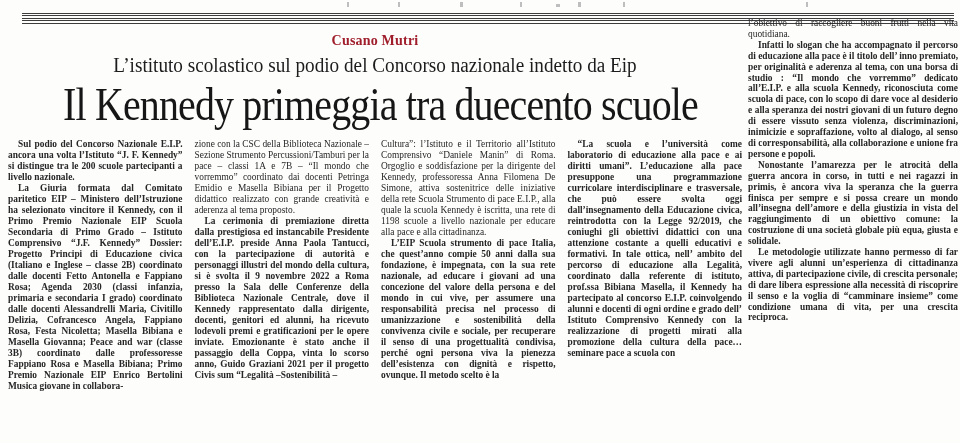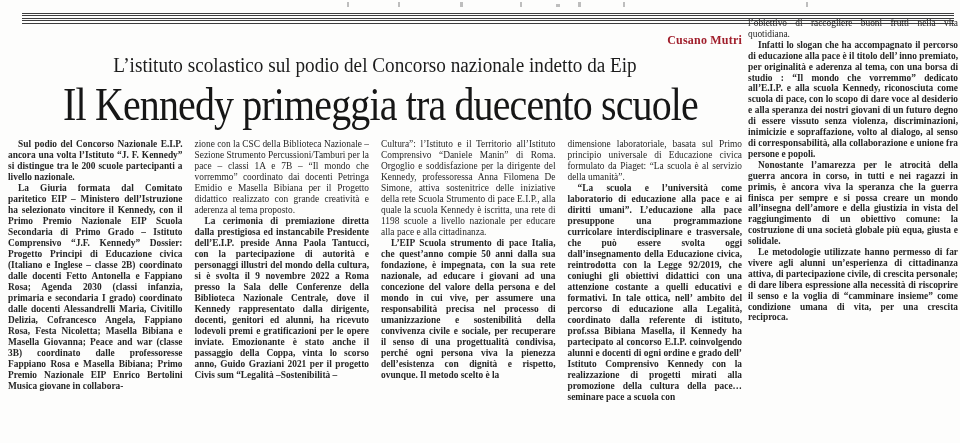--- a/index.html
+++ b/index.html
@@ -10,21 +10,21 @@
   }
   
   .frag { position:absolute; top:2px; height:5px; background:#8a8a8a; opacity:.55; }
   
   .masthead-rule {
     position:absolute; left:22px; right:6px; top:13px; height:11px;
     background:repeating-linear-gradient(to bottom,#3d3d3d 0px,#3d3d3d 1px,transparent 1px,transparent 2.4px);
   }
   .main { position:absolute; left:8px; top:31px; width:734px; }
   .kicker {
-    text-align:right; font-weight:bold; font-size:12px; line-height:19px;
+    text-align:center; font-weight:bold; font-size:14px; line-height:19px;
     color:#a01e2b; letter-spacing:.2px;
   }
   .subhead {
     margin-top:3px; text-align:center; font-size:20px; line-height:24px;
     white-space:nowrap; transform:scaleX(.96); transform-origin:50% 50%; color:#1c1c1c;
   }
   .headline {
     margin-top:1px; text-align:center; font-size:47px; line-height:52px;
     white-space:nowrap; transform:scaleX(.85); transform-origin:50% 50%;
     letter-spacing:-1px; font-weight:400; color:#161616;
@@ -68,21 +68,20 @@
       </div>
       <div class="col">
         <p class="para">zione con la CSC della Biblioteca Nazionale – Sezione Strumento Percussioni/Tamburi per la pace – classi 1A e 7B – “Il mondo che vorremmo” coordinato dai docenti Petringa Emidio e Masella Bibiana per il Progetto didattico realizzato con grande creatività e aderenza al tema proposto.</p>
         <p class="para indent">La cerimonia di premiazione diretta dalla prestigiosa ed instancabile Presidente dell’E.I.P. preside Anna Paola Tantucci, con la partecipazione di autorità e personaggi illustri del mondo della cultura, si è svolta il 9 novembre 2022 a Roma presso la Sala delle Conferenze della Biblioteca Nazionale Centrale, dove il Kennedy rappresentato dalla dirigente, docenti, genitori ed alunni, ha ricevuto lodevoli premi e gratificazioni per le opere inviate. Emozionante è stato anche il passaggio della Coppa, vinta lo scorso anno, Guido Graziani 2021 per il progetto Civis sum “Legalità –Sostenibilità –</p>
       </div>
       <div class="col">
         <p class="para">Cultura”: l’Istituto e il Territorio all’Istituto Comprensivo “Daniele Manin” di Roma. Orgoglio e soddisfazione per la dirigente del Kennedy, professoressa Anna Filomena De Simone, attiva sostenitrice delle iniziative della rete Scuola Strumento di pace E.I.P., alla quale la scuola Kennedy è iscritta, una rete di 1198 scuole a livello nazionale per educare alla pace e alla cittadinanza.</p>
         <p class="para indent">L’EIP Scuola strumento di pace Italia, che quest’anno compie 50 anni dalla sua fondazione, è impegnata, con la sua rete nazionale, ad educare i giovani ad una concezione del valore della persona e del mondo in cui vive, per assumere una responsabilità precisa nel processo di umanizzazione e sostenibilità della convivenza civile e sociale, per recuperare il senso di una progettualità condivisa, perché ogni persona viva la pienezza dell’esistenza con dignità e rispetto, ovunque. Il metodo scelto è la</p>
       </div>
       <div class="col">
-        <p class="para">dimensione laboratoriale, basata sul Primo principio universale di Educazione civica formulato da Piaget: “La scuola è al servizio della umanità”.</p>
         <p class="para indent">“La scuola e l’università come laboratorio di educazione alla pace e ai diritti umani”. L’educazione alla pace presuppone una programmazione curricolare interdisciplinare e trasversale, che può essere svolta oggi dall’insegnamento della Educazione civica, reintrodotta con la Legge 92/2019, che coniughi gli obiettivi didattici con una attenzione costante a quelli educativi e formativi. In tale ottica, nell’ ambito del percorso di educazione alla Legalità, coordinato dalla referente di istituto, prof.ssa Bibiana Masella, il Kennedy ha partecipato al concorso E.I.P. coinvolgendo alunni e docenti di ogni ordine e grado dell’ Istituto Comprensivo Kennedy con la realizzazione di progetti mirati alla promozione della cultura della pace…seminare pace a scuola con</p>
       </div>
     </div>
   </div>
 
   <div class="right-col">
     <p class="para">l’obiettivo di raccogliere buoni frutti nella vita quotidiana.</p>
     <p class="para indent">Infatti lo slogan che ha accompagnato il percorso di educazione alla pace è il titolo dell’ inno premiato, per originalità e aderenza al tema, con una borsa di studio : “Il mondo che vorremmo” dedicato all’E.I.P. e alla scuola Kennedy, riconosciuta come scuola di pace, con lo scopo di dare voce al desiderio e alla speranza dei nostri giovani di un futuro degno di essere vissuto senza violenza, discriminazioni, inimicizie e sopraffazione, volto al dialogo, al senso di corresponsabilità, alla collaborazione e unione fra persone e popoli.</p>
     <p class="para indent">Nonostante l’amarezza per le atrocità della guerra ancora in corso, in tutti e nei ragazzi in primis, è ancora viva la speranza che la guerra finisca per sempre e si possa creare un mondo all’insegna dell’amore e della giustizia in vista del raggiungimento di un obiettivo comune: la costruzione di una società globale più equa, giusta e solidale.</p>
     <p class="para indent">Le metodologie utilizzate hanno permesso di far vivere agli alunni un’esperienza di cittadinanza attiva, di partecipazione civile, di crescita personale; di dare libera espressione alla necessità di riscoprire il senso e la voglia di “camminare insieme” come condizione umana di vita, per una crescita reciproca.</p>

